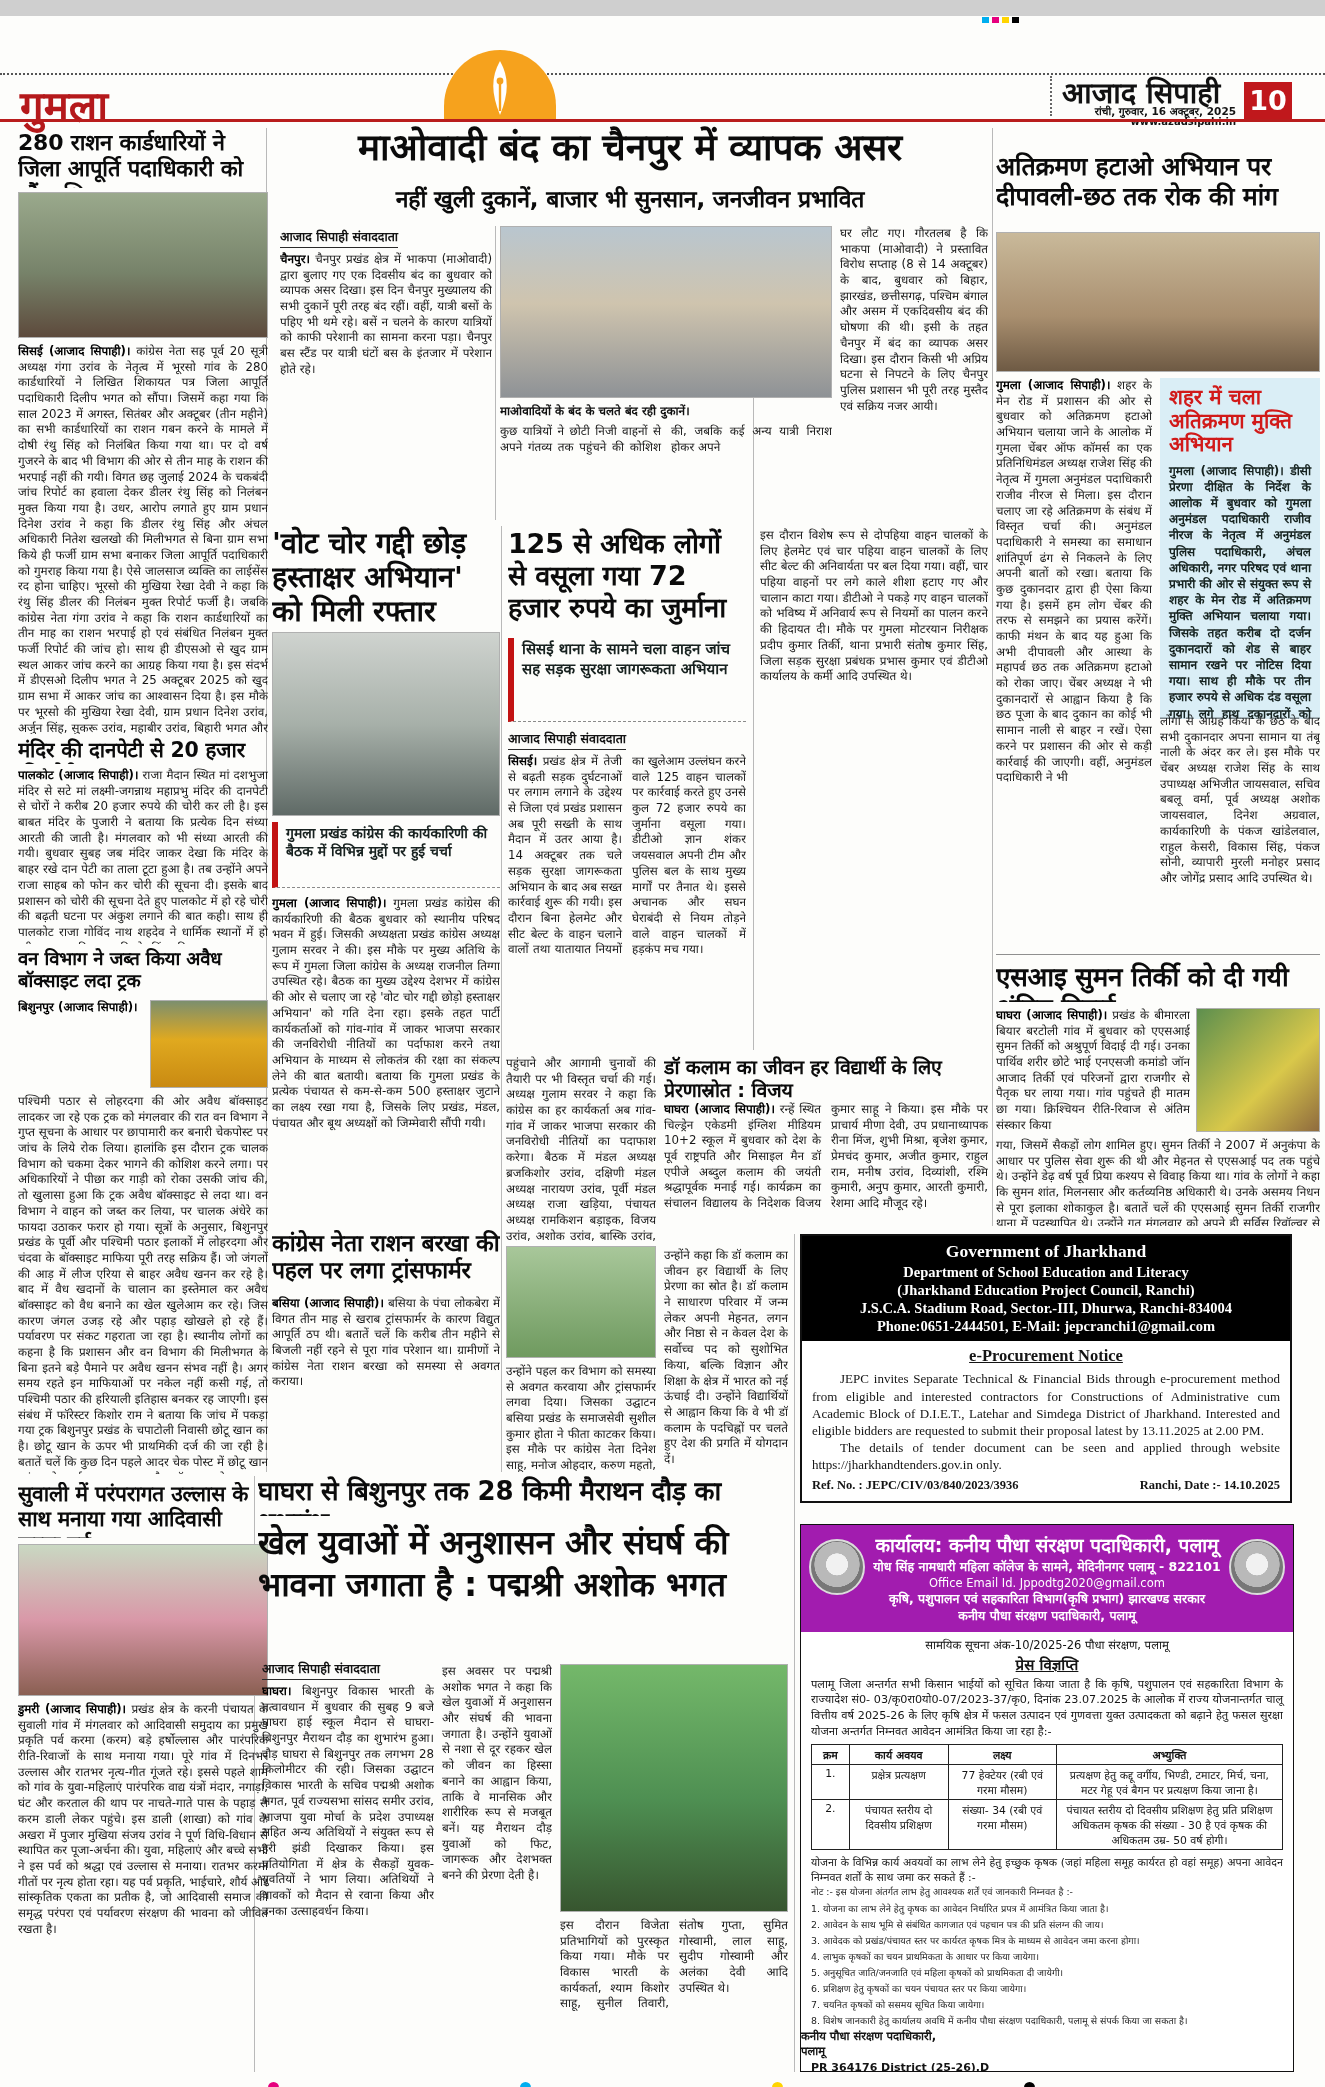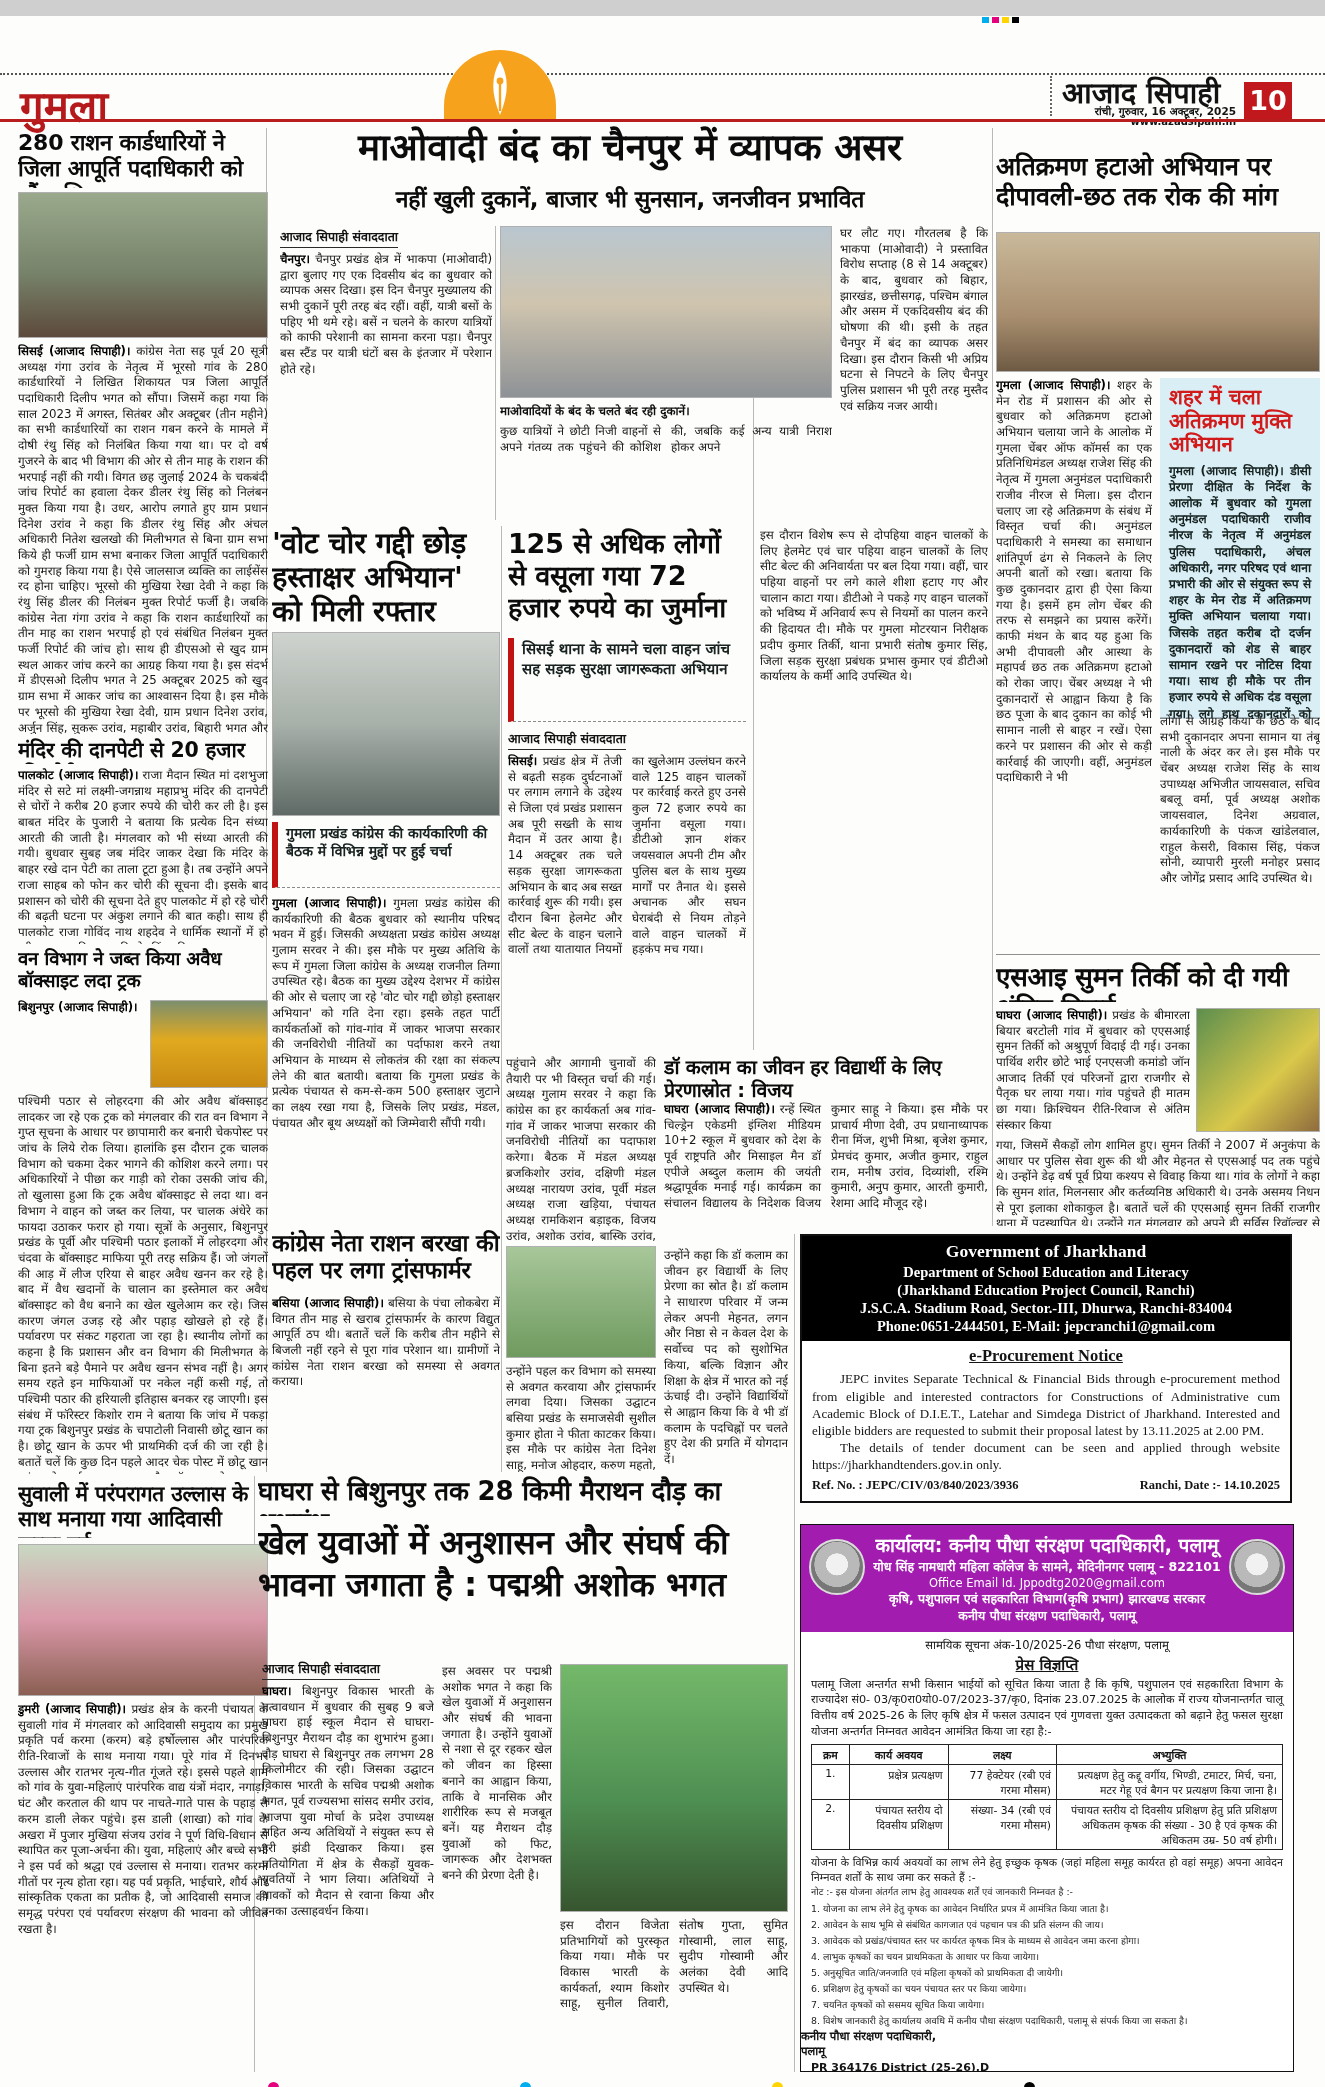--- a/index.html
+++ b/index.html
@@ -52,21 +52,21 @@
   .pal-t1{font-size:19px;font-weight:bold}
   .pal-t2{font-size:12.5px;font-weight:bold}
   .pal-t3{font-size:11.5px}
   .emblem{position:absolute;top:14px;width:56px;height:56px;border-radius:50%;
           background:radial-gradient(circle at 50% 45%,#f1f1f1 0 28%,#b9b9b9 29% 58%,#777 59% 100%);
           border:2px solid #dcdcdc}
   .pal-ref{text-align:center;font-size:11.5px;margin-top:5px}
   .pal-press{text-align:center;font-weight:bold;font-size:15px;text-decoration:underline;margin:2px 0 3px}
   .pal-intro{font-size:11.2px;line-height:1.4;text-align:justify;padding:0 10px}
   .pal-t{width:calc(100% - 20px);margin:5px 10px 4px;border-collapse:collapse;font-size:10.8px}
-  .pal-t th,.pal-t td{border:1px solid #222;padding:2px 5px;vertical-align:top;text-align:right}
+  .pal-t th,.pal-t td{border:1px solid #222;padding:2px 5px;vertical-align:top;text-align:center}
   .pal-t th{text-align:center;font-weight:bold}
   .pal-after{font-size:10.8px;padding:0 10px;text-align:justify}
   .pal-notes{font-size:9.4px;line-height:1.5;padding:1px 10px;color:#1d1d1d}
   .pal-sign{text-align:left;font-weight:bold;font-size:11.5px;padding-right:16px;line-height:1.3}
   .pal-pr{font-weight:bold;font-size:11px;padding:2px 10px 4px}
   .botmarks i{position:absolute;width:11px;height:11px;border-radius:50%;top:2066px}
 </style>
 </head>
 <body>
 

